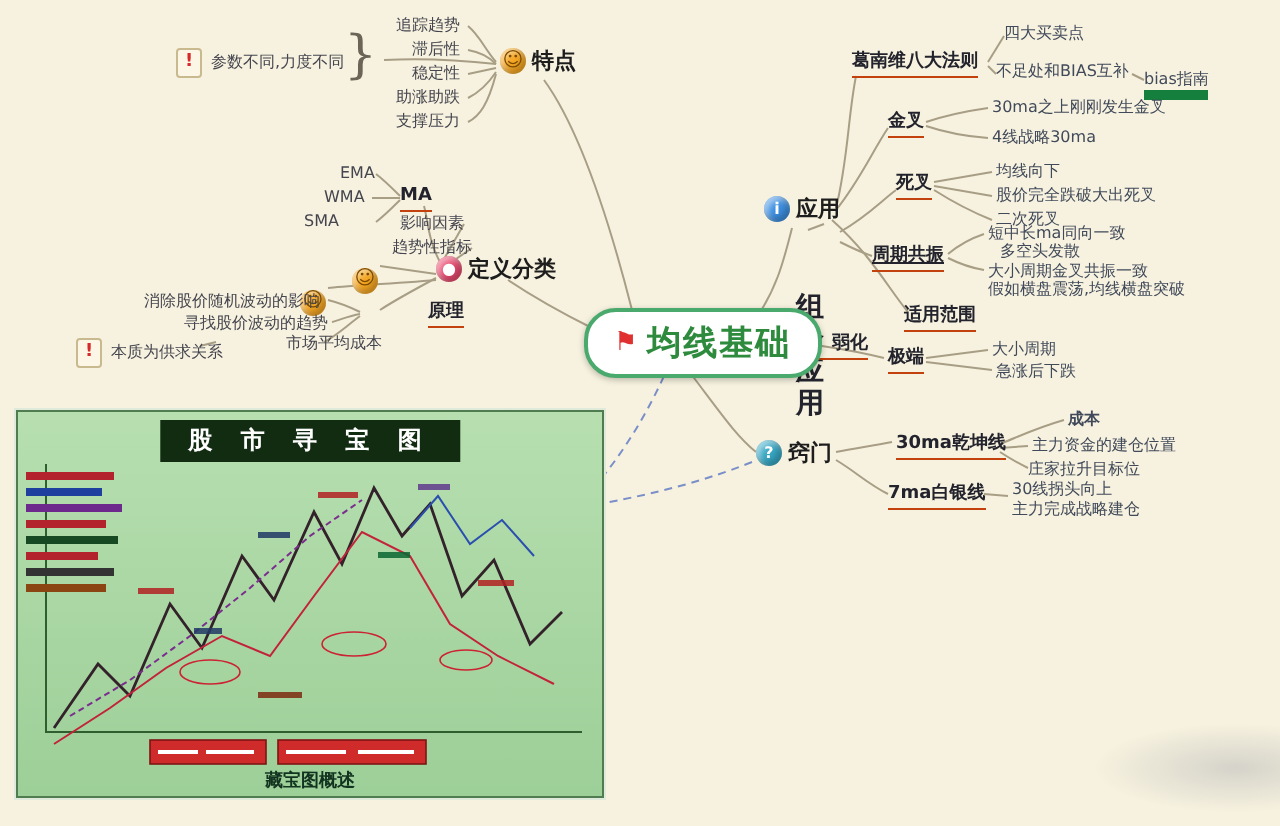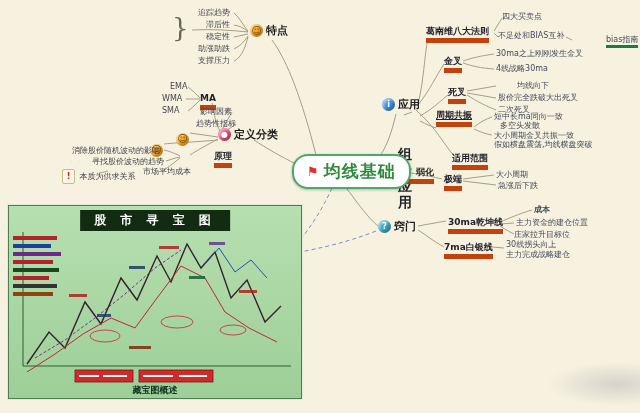--- a/index.html
+++ b/index.html
@@ -4,21 +4,21 @@
 <style>
   html,body{margin:0;padding:0;}
   body{font-family:"DejaVu Sans","Liberation Sans",sans-serif;}
   #canvas{position:relative;width:640px;height:413px;background:#f7f2df;overflow:hidden;}
   svg{display:block;}
   #connectors{position:absolute;left:0;top:0;z-index:1;}
   .n{position:absolute;z-index:2;white-space:nowrap;color:#333;line-height:1.2;}
   .f8{font-size:8px;color:#45454f;}
   .f9{font-size:14px;margin-top:36px;}
   .b{font-weight:bold;}
-  .branch{font-size:9px;font-weight:bold;color:#23232d;border-bottom:5px solid #c2410c;padding-bottom:1px;}
+  .branch{font-size:9px;font-weight:bold;color:#23232d;border-bottom:1px solid #c2410c;padding-bottom:1px;}
   .leaf{font-size:8px;color:#414a5a;}
   .hub{display:flex;align-items:center;gap:3px;font-size:11px;font-weight:bold;color:#1d1d1d;}
   .sphere{display:inline-flex;align-items:center;justify-content:center;width:13px;height:13px;border-radius:50%;
           font-size:8px;color:#fff;box-shadow:inset -2px -2px 3px rgba(0,0,0,.25), inset 2px 2px 3px rgba(255,255,255,.55);}
   .sph-orange{background:#f5a623;color:#7a4b00;font-size:10px;}
   .sph-red{background:#e84a6f;}
   .sph-blue{background:#3d8fe0;}
   .sph-teal{background:#37a7c4;}
   .warn{display:inline-flex;align-items:center;justify-content:center;width:11px;height:13px;border:1px solid #c9b98f;
         background:#fbf6e6;border-radius:2px;color:#d42a2a;font-weight:bold;font-size:9px;margin-right:2px;vertical-align:middle;}
@@ -103,70 +103,74 @@
       <path d="M376,231 C346,243 320,248 300,252"></path>
       <path d="M332,188 C322,210 310,228 300,240"></path>
     </g>
   </svg>
 
   <div id="center-node">
     <span class="flag">⚑</span>
     <span class="lbl">均线基础</span>
   </div>
 
+  <div class="n f8" style="left:88px;top:24px;">
+    <span class="warn">!</span>
+    <span>参数不同,力度不同</span>
+  </div>
   <div class="brace" style="left:172px;top:13px;">}</div>
 
   <div class="n hub" style="left:250px;top:24px;">
     <span class="sphere sph-orange">☺</span>
     <span>特点</span>
   </div>
   <div class="n f8" style="left:198px;top:8px;">追踪趋势</div>
   <div class="n f8" style="left:206px;top:20px;">滞后性</div>
   <div class="n f8" style="left:206px;top:32px;text-align:center;">稳定性</div>
   <div class="n f8" style="left:198px;top:44px;">助涨助跌</div>
   <div class="n f8" style="left:198px;top:56px;">支撑压力</div>
 
   <div class="n hub" style="left:218px;top:128px;">
     <span class="sphere sph-red">●</span>
     <span>定义分类</span>
   </div>
   <div class="n f8" style="left:170px;top:82px;">EMA</div>
   <div class="n f8" style="left:162px;top:94px;">WMA</div>
-  <div class="n f8" style="left:162px;top:106px;">SMA</div>
+  <div class="n f8" style="left:152px;top:106px;">SMA</div>
   <div class="n branch" style="left:200px;top:93px;">MA</div>
   <div class="n f8" style="left:200px;top:107px;">影响因素</div>
   <div class="n f8" style="left:196px;top:119px;">趋势性指标</div>
   <div class="n" style="left:176px;top:127px;"><span class="sphere sph-orange">☺</span></div>
   <div class="n" style="left:150px;top:138px;"><span class="sphere sph-orange">☺</span></div>
   <div class="n branch" style="left:180px;top:151px;margin-left:34px;">原理</div>
   <div class="n f8" style="left:72px;top:146px;">消除股价随机波动的影响</div>
   <div class="n f8" style="left:92px;top:157px;">寻找股价波动的趋势</div>
   <div class="n f8" style="left:110px;top:167px;margin-left:33px;">市场平均成本</div>
-  <div class="n f8" style="left:40px;top:169px;padding-left:22px;">
+  <div class="n f8" style="left:16px;top:169px;padding-left:22px;">
     <span class="warn">!</span>
     <span>本质为供求关系</span>
   </div>
 
   <div class="n hub" style="left:382px;top:98px;">
     <span class="sphere sph-blue">i</span>
     <span>应用</span>
   </div>
   <div class="n branch" style="left:426px;top:26px;">葛南维八大法则</div>
   <div class="n leaf" style="left:502px;top:12px;">四大买卖点</div>
   <div class="n leaf" style="left:498px;top:31px;">不足处和BIAS互补</div>
-  <div class="n leaf" style="left:606px;top:35px;border-bottom:3px solid #15803d;">bias指南</div>
+  <div class="n leaf" style="left:572px;top:35px;border-bottom:5px solid #15803d;">bias指南</div>
   <div class="n branch" style="left:444px;top:56px;">金叉</div>
   <div class="n leaf" style="left:496px;top:49px;">30ma之上刚刚发生金叉</div>
   <div class="n leaf" style="left:496px;top:64px;">4线战略30ma</div>
   <div class="n f9 b" style="left:398px;top:110px;width:20px;white-space:normal;line-height:1.15;color:#23232d;">组合应用</div>
   <div class="n branch" style="left:448px;top:87px;">死叉</div>
-  <div class="n leaf" style="left:498px;top:81px;margin-left:19px;">均线向下</div>
+  <div class="n leaf" style="left:498px;top:81px;">均线向下</div>
   <div class="n leaf" style="left:498px;top:93px;">股价完全跌破大出死叉</div>
   <div class="n leaf" style="left:498px;top:105px;text-align:right;">二次死叉</div>
-  <div class="n branch" style="left:436px;top:110px;text-decoration:underline;">周期共振</div>
+  <div class="n branch" style="left:436px;top:123px;text-decoration:underline;">周期共振</div>
   <div class="n leaf" style="left:494px;top:112px;">短中长ma同向一致</div>
   <div class="n leaf" style="left:500px;top:121px;">多空头发散</div>
   <div class="n leaf" style="left:494px;top:131px;">大小周期金叉共振一致</div>
   <div class="n leaf" style="left:494px;top:140px;">假如横盘震荡,均线横盘突破</div>
   <div class="n branch" style="left:452px;top:153px;">适用范围</div>
   <div class="n branch" style="left:392px;top:167px;padding-left:24px;">弱化</div>
   <div class="n branch" style="left:444px;top:174px;">极端</div>
   <div class="n leaf" style="left:496px;top:170px;">大小周期</div>
   <div class="n leaf" style="left:498px;top:181px;">急涨后下跌</div>
 

